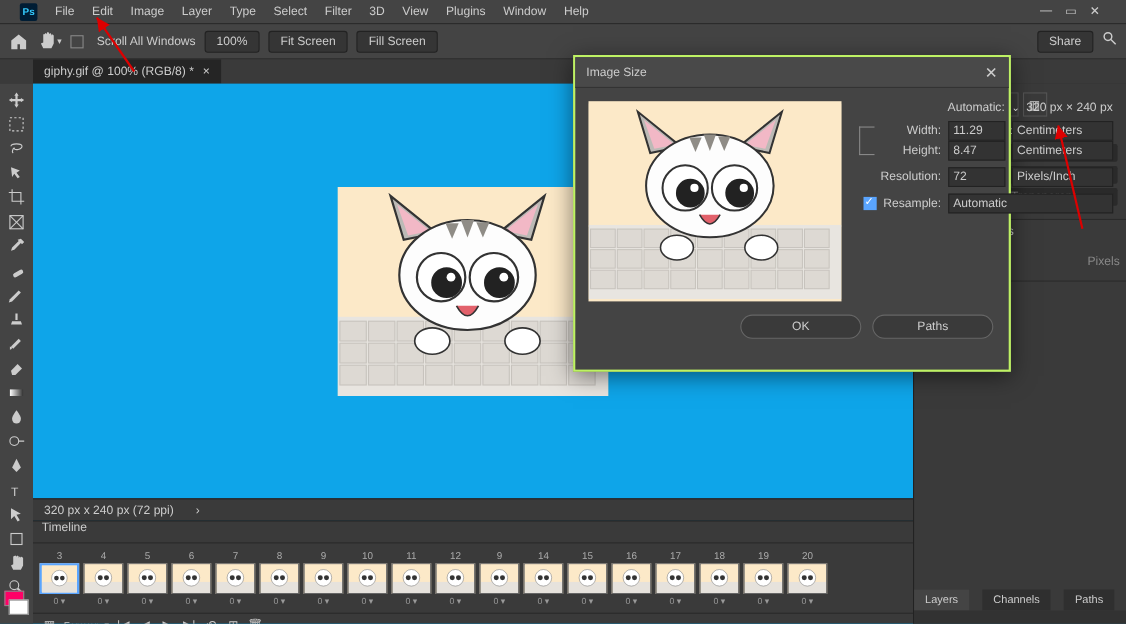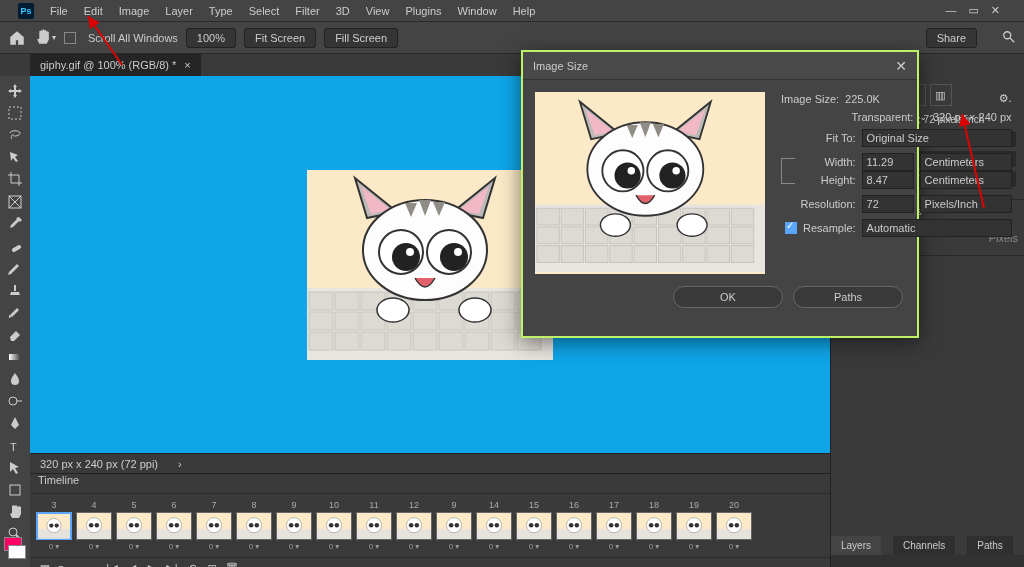--- a/index.html
+++ b/index.html
@@ -107,21 +107,21 @@
       <svg viewBox="0 0 16 16">
         <path fill="#ccc" d="M5 2v7l-2 1 2 4h7l2-4V3l-1-1-1 1V2l-1-1-1 1V1L9 0 8 1v1L7 1 6 2z"></path>
       </svg>
       <span style="font-size:8px;margin-left:1px">▾</span>
     </div>
   <span class="checkbox"></span>
   <span>Scroll All Windows</span>
   <div class="opt-btn">100%</div>
   <div class="opt-btn">Fit Screen</div>
   <div class="opt-btn">Fill Screen</div>
-  <div style="margin-left:auto;display:flex;gap:25px;align-items:center">
+  <div style="margin-left:auto;display:flex;gap:8px;">
     <div class="opt-btn">Share</div>
     <span><svg width="14" height="14" viewBox="0 0 16 16">
           <circle cx="6" cy="6" r="4" fill="none" stroke="#ccc" stroke-width="1.5"></circle>
           <line x1="9" y1="9" x2="14" y2="14" stroke="#ccc" stroke-width="1.5"></line>
         </svg></span>
   </div>
 </div>
 
 <div class="tabbar">
   <div class="doc-tab">
@@ -645,32 +645,23 @@
           <circle cx="147" cy="87" r="14" fill="#222"></circle>
             <circle cx="151" cy="82" r="4" fill="#fff"></circle>
           <path d="M108 108 q10 18 20 0" fill="#e2616b" stroke="#333" stroke-width="1.5"></path>
           <ellipse cx="86" cy="140" rx="16" ry="12" fill="#fff" stroke="#333" stroke-width="1.5"></ellipse>
           <ellipse cx="168" cy="140" rx="16" ry="12" fill="#fff" stroke="#333" stroke-width="1.5"></ellipse>
         </g>
       </svg>
     </div>
     <div class="dlg-form">
       <div class="frow">
-        <span class="flabel">Image Size:</span>
-        <span class="fval">225.0K</span>
-        <span class="gear">⚙.</span>
-      </div>
-      <div class="frow">
-        <span class="flabel">Transparent:</span>
+        <span class="flabel">Automatic:</span>
         <span style="font-size:9px">⌄</span>
         <span class="fval">320 px  ×  240 px</span>
-      </div>
-      <div class="frow">
-        <span class="flabel">Fit To:</span>
-        <span class="fselect wide">Original Size</span>
       </div>
       <div style="display:flex;align-items:center">
         <div class="link-icon"></div>
         <div style="flex:1">
           <div class="frow">
             <span class="flabel">Width:</span>
             <input class="finput" value="11.29" style="">
             <span class="fselect">Centimeters</span>
           </div>
           <div class="frow">

